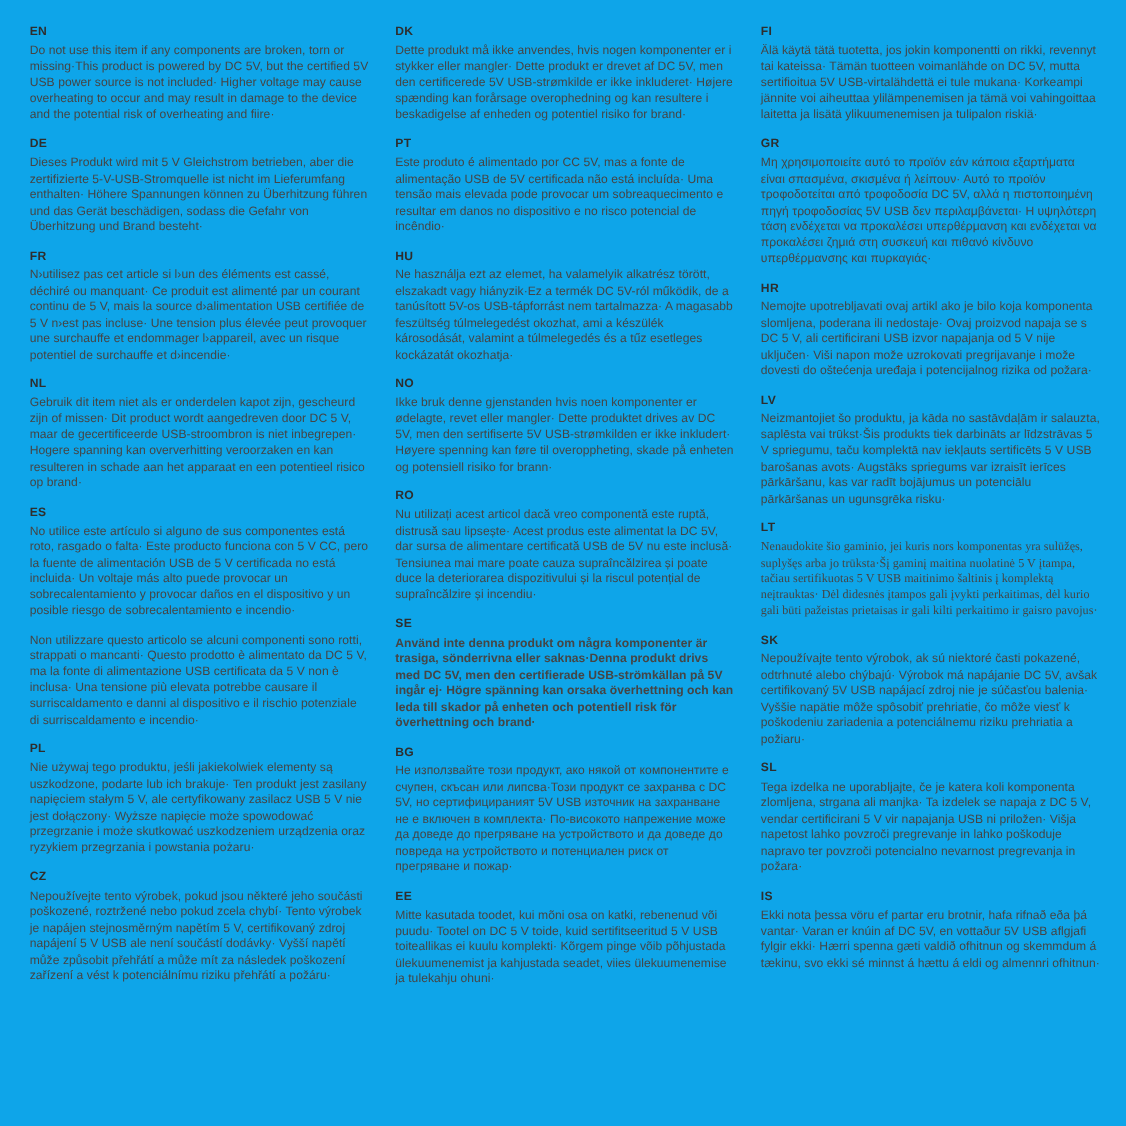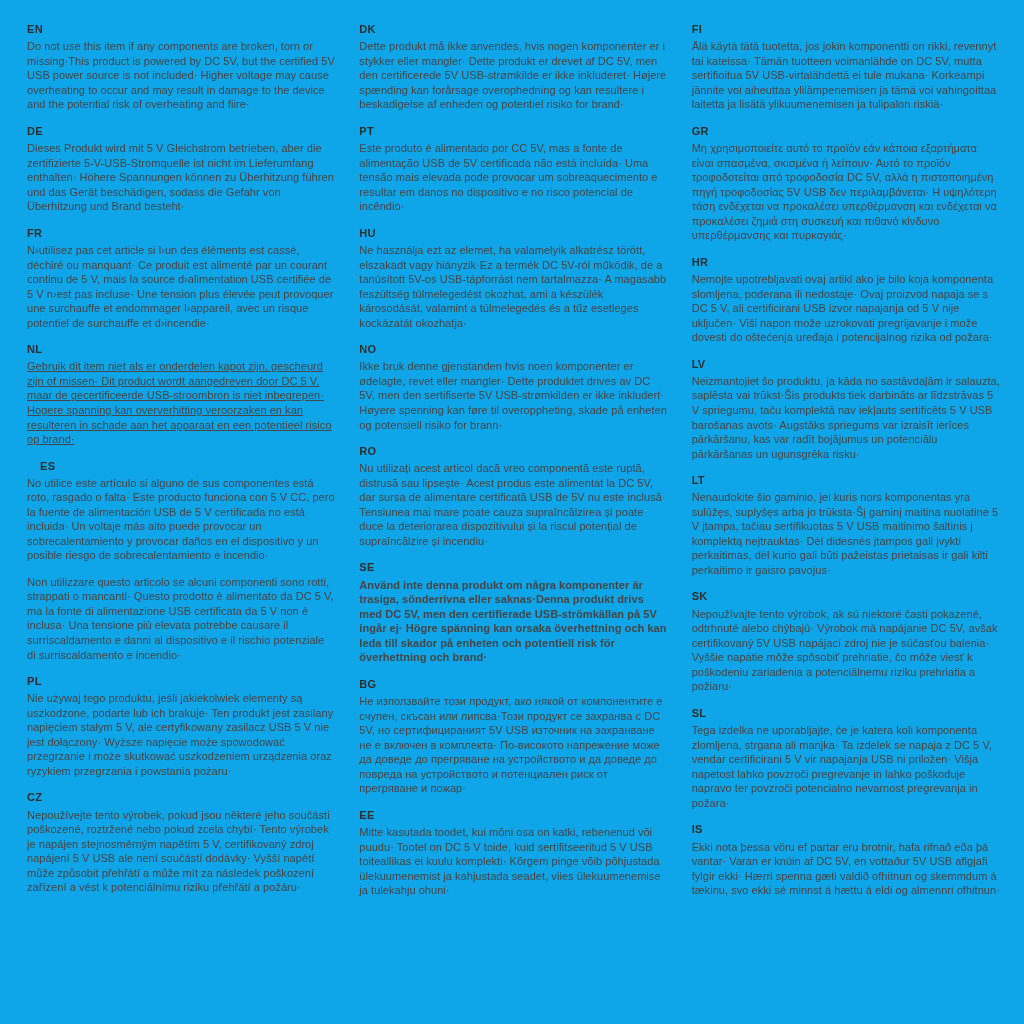--- a/index.html
+++ b/index.html
@@ -56,25 +56,25 @@
     <p class="body-text" style="color: rgb(69, 69, 69);">Dieses Produkt wird mit 5 V Gleichstrom betrieben, aber die zertifizierte 5-V-USB-Stromquelle ist nicht im Lieferumfang enthalten· Höhere Spannungen können zu Überhitzung führen und das Gerät beschädigen, sodass die Gefahr von Überhitzung und Brand besteht·</p>
   </section>
 
   <section class="sec">
     <h3 class="lang" style="color: rgb(46, 46, 46);">FR</h3>
     <p class="body-text" style="color: rgb(69, 69, 69);">N›utilisez pas cet article si l›un des éléments est cassé, déchiré ou manquant· Ce produit est alimenté par un courant continu de 5 V, mais la source d›alimentation USB certifiée de 5 V n›est pas incluse· Une tension plus élevée peut provoquer une surchauffe et endommager l›appareil, avec un risque potentiel de surchauffe et d›incendie·</p>
   </section>
 
   <section class="sec">
     <h3 class="lang" style="color: rgb(46, 46, 46);">NL</h3>
-    <p class="body-text" style="color: rgb(69, 69, 69); text-decoration: underline;">Gebruik dit item niet als er onderdelen kapot zijn, gescheurd zijn of missen· Dit product wordt aangedreven door DC 5 V, maar de gecertificeerde USB-stroombron is niet inbegrepen· Hogere spanning kan oververhitting veroorzaken en kan resulteren in schade aan het apparaat en een potentieel risico op brand·</p>
+    <p class="body-text" style="color: rgb(69, 69, 69);">Gebruik dit item niet als er onderdelen kapot zijn, gescheurd zijn of missen· Dit product wordt aangedreven door DC 5 V, maar de gecertificeerde USB-stroombron is niet inbegrepen· Hogere spanning kan oververhitting veroorzaken en kan resulteren in schade aan het apparaat en een potentieel risico op brand·</p>
   </section>
 
   <section class="sec">
-    <h3 class="lang" style="color: rgb(46, 46, 46); margin-left: 13px;">ES</h3>
+    <h3 class="lang" style="color: rgb(46, 46, 46);">ES</h3>
     <p class="body-text" style="color: rgb(69, 69, 69);">No utilice este artículo si alguno de sus componentes está roto, rasgado o falta· Este producto funciona con 5 V CC, pero la fuente de alimentación USB de 5 V certificada no está incluida· Un voltaje más alto puede provocar un sobrecalentamiento y provocar daños en el dispositivo y un posible riesgo de sobrecalentamiento e incendio·</p>
   </section>
 
   <section class="sec">
     <p class="body-text" style="color: rgb(69, 69, 69);">Non utilizzare questo articolo se alcuni componenti sono rotti, strappati o mancanti· Questo prodotto è alimentato da DC 5 V, ma la fonte di alimentazione USB certificata da 5 V non è inclusa· Una tensione più elevata potrebbe causare il surriscaldamento e danni al dispositivo e il rischio potenziale di surriscaldamento e incendio·</p>
   </section>
 
   <section class="sec">
     <h3 class="lang" style="color: rgb(46, 46, 46);">PL</h3>
     <p class="body-text" style="color: rgb(69, 69, 69);">Nie używaj tego produktu, jeśli jakiekolwiek elementy są uszkodzone, podarte lub ich brakuje· Ten produkt jest zasilany napięciem stałym 5 V, ale certyfikowany zasilacz USB 5 V nie jest dołączony· Wyższe napięcie może spowodować przegrzanie i może skutkować uszkodzeniem urządzenia oraz ryzykiem przegrzania i powstania pożaru·</p>
@@ -142,21 +142,21 @@
     <p class="body-text" style="color: rgb(69, 69, 69);">Nemojte upotrebljavati ovaj artikl ako je bilo koja komponenta slomljena, poderana ili nedostaje· Ovaj proizvod napaja se s DC 5 V, ali certificirani USB izvor napajanja od 5 V nije uključen· Viši napon može uzrokovati pregrijavanje i može dovesti do oštećenja uređaja i potencijalnog rizika od požara·</p>
   </section>
 
   <section class="sec">
     <h3 class="lang" style="color: rgb(46, 46, 46);">LV</h3>
     <p class="body-text" style="color: rgb(69, 69, 69);">Neizmantojiet šo produktu, ja kāda no sastāvdaļām ir salauzta, saplēsta vai trūkst·Šis produkts tiek darbināts ar līdzstrāvas 5 V spriegumu, taču komplektā nav iekļauts sertificēts 5 V USB barošanas avots· Augstāks spriegums var izraisīt ierīces pārkāršanu, kas var radīt bojājumus un potenciālu pārkāršanas un ugunsgrēka risku·</p>
   </section>
 
   <section class="sec">
     <h3 class="lang" style="color: rgb(46, 46, 46);">LT</h3>
-    <p class="body-text" style="color: rgb(69, 69, 69);">Nenaudokite šio gaminio, jei kuris nors komponentas yra sulūžęs, suplyšęs arba jo trūksta·Šį gaminį maitina nuolatinė 5 V įtampa, tačiau sertifikuotas 5 V USB maitinimo šaltinis į komplektą neįtrauktas· Dėl didesnės įtampos gali įvykti perkaitimas, dėl kurio gali būti pažeistas prietaisas ir gali kilti perkaitimo ir gaisro pavojus·</p>
+    <p class="body-text" style="color: rgb(69, 69, 69); font-family: Liberation Serif, serif;">Nenaudokite šio gaminio, jei kuris nors komponentas yra sulūžęs, suplyšęs arba jo trūksta·Šį gaminį maitina nuolatinė 5 V įtampa, tačiau sertifikuotas 5 V USB maitinimo šaltinis į komplektą neįtrauktas· Dėl didesnės įtampos gali įvykti perkaitimas, dėl kurio gali būti pažeistas prietaisas ir gali kilti perkaitimo ir gaisro pavojus·</p>
   </section>
 
   <section class="sec">
     <h3 class="lang" style="color: rgb(46, 46, 46);">SK</h3>
     <p class="body-text" style="color: rgb(69, 69, 69);">Nepoužívajte tento výrobok, ak sú niektoré časti pokazené, odtrhnuté alebo chýbajú· Výrobok má napájanie DC 5V, avšak certifikovaný 5V USB napájací zdroj nie je súčasťou balenia· Vyššie napätie môže spôsobiť prehriatie, čo môže viesť k poškodeniu zariadenia a potenciálnemu riziku prehriatia a požiaru·</p>
   </section>
 
   <section class="sec">
     <h3 class="lang" style="color: rgb(46, 46, 46);">SL</h3>
     <p class="body-text" style="color: rgb(69, 69, 69);">Tega izdelka ne uporabljajte, če je katera koli komponenta zlomljena, strgana ali manjka· Ta izdelek se napaja z DC 5 V, vendar certificirani 5 V vir napajanja USB ni priložen· Višja napetost lahko povzroči pregrevanje in lahko poškoduje napravo ter povzroči potencialno nevarnost pregrevanja in požara·</p>

